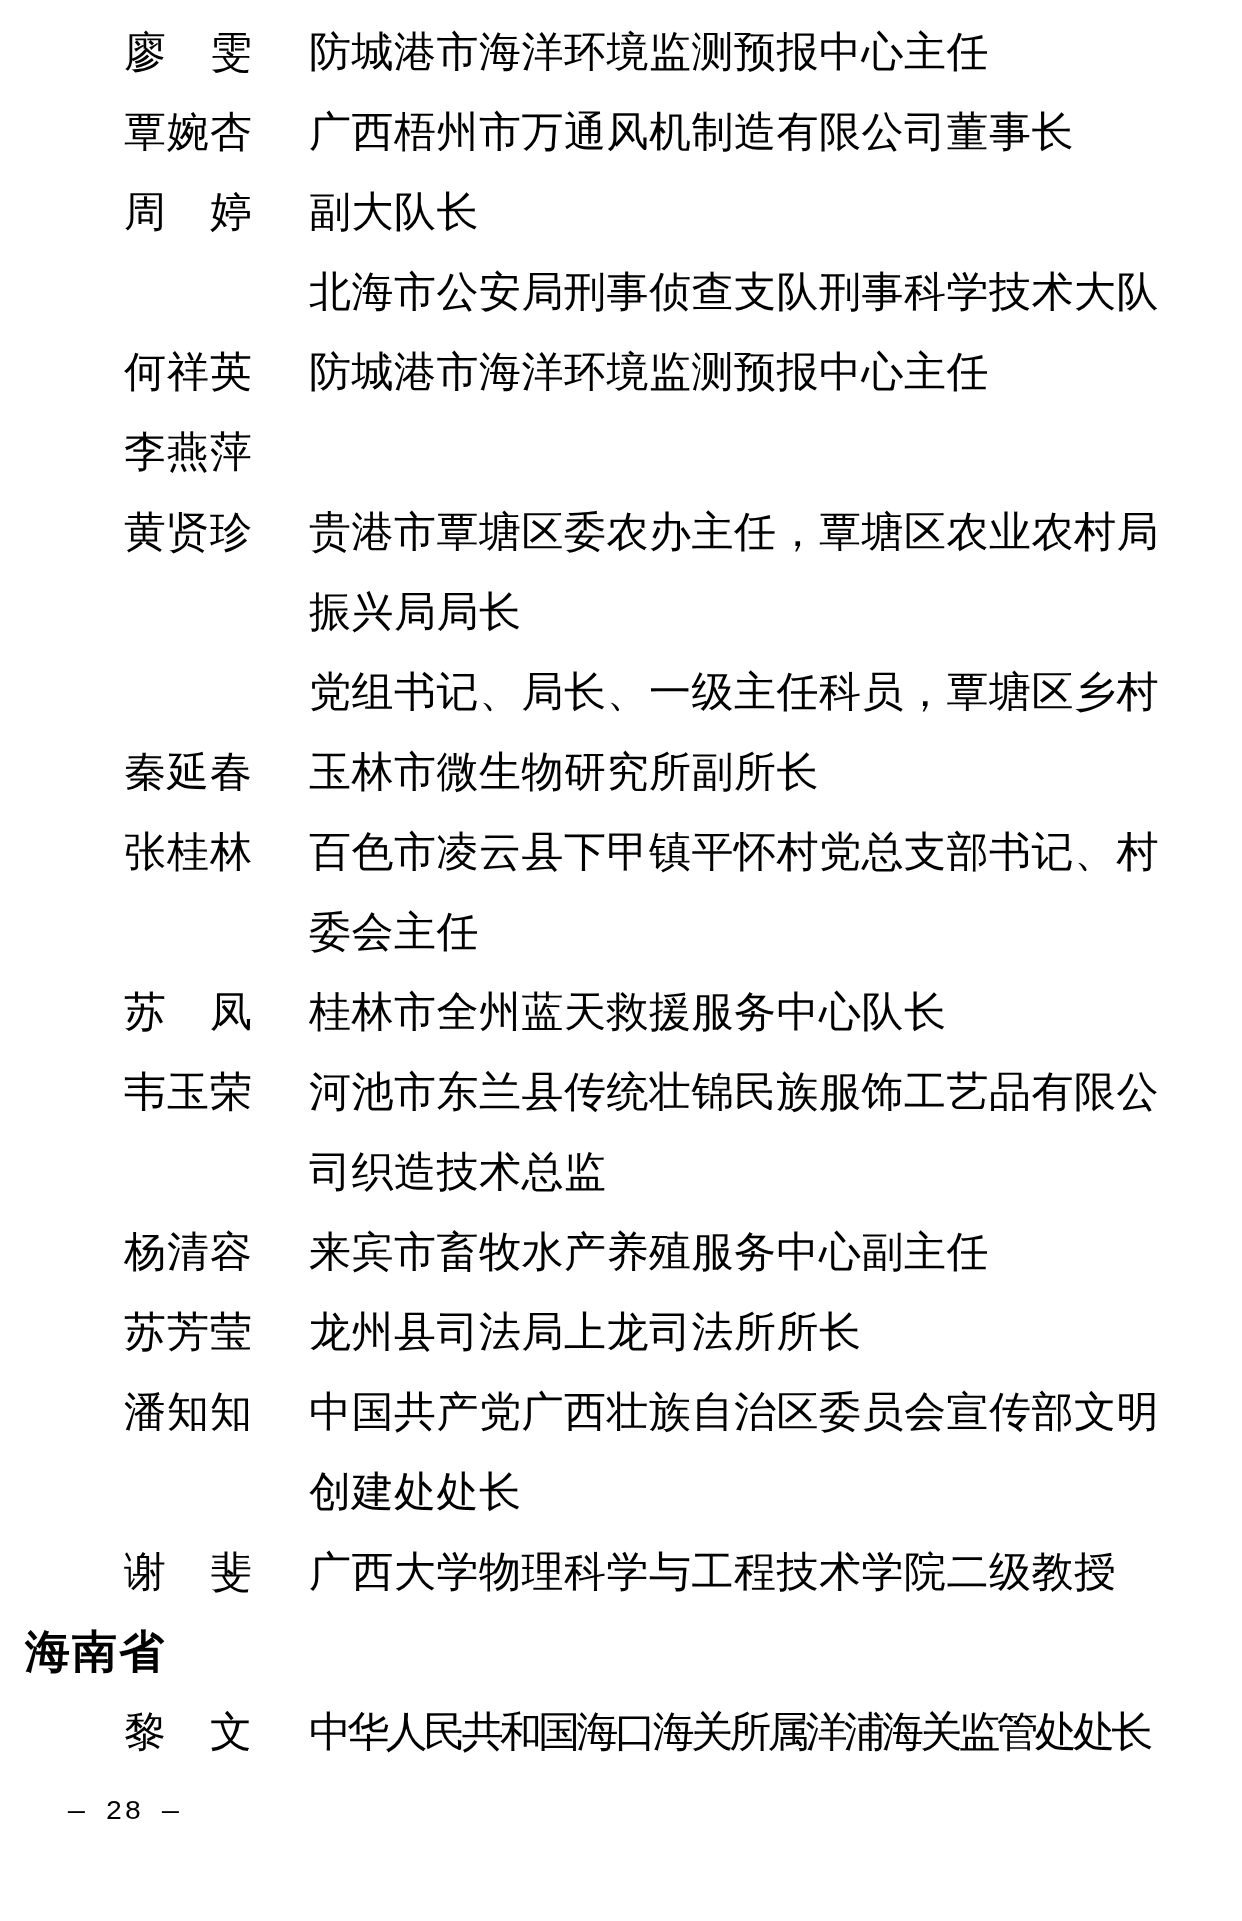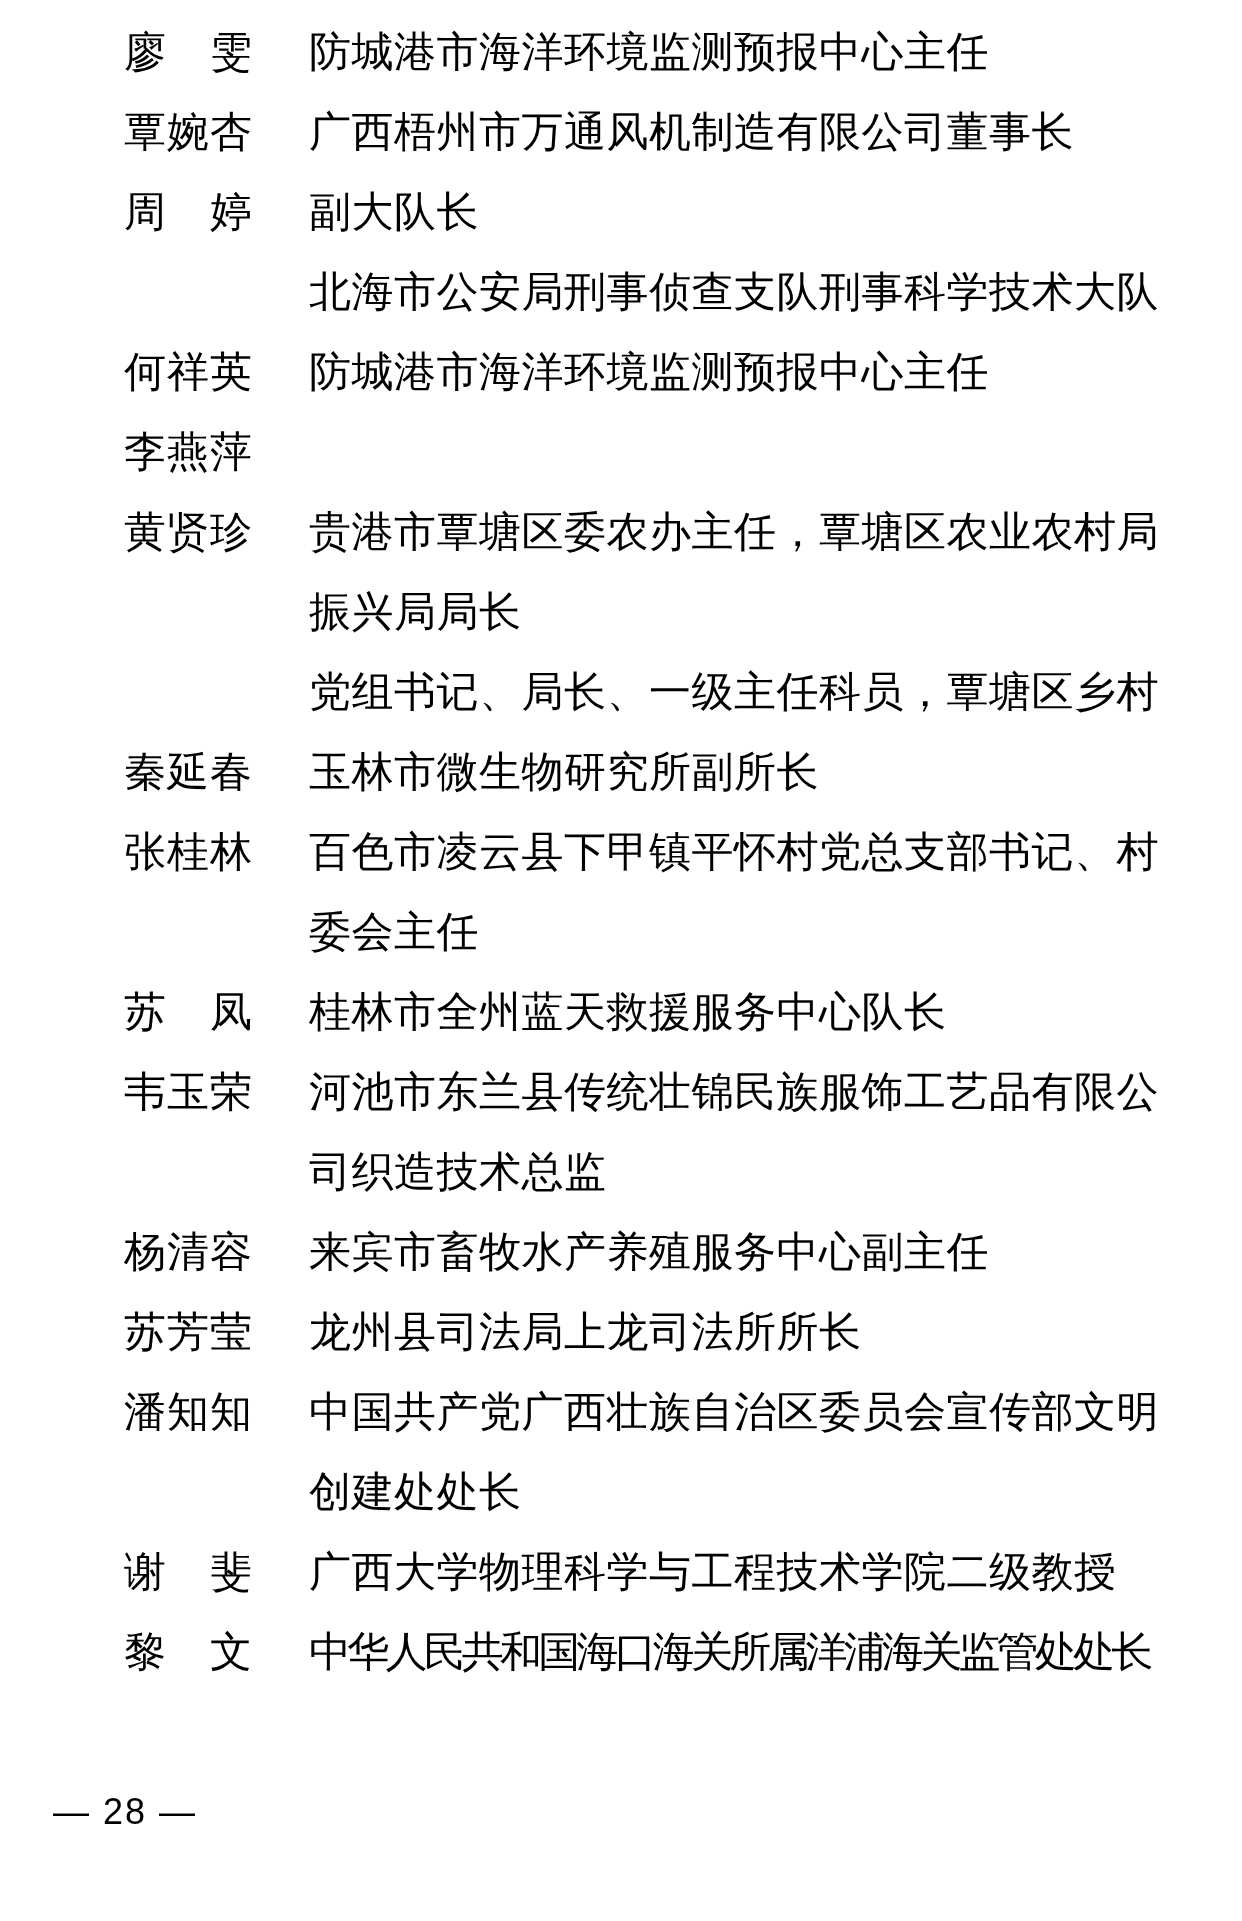--- a/index.html
+++ b/index.html
@@ -37,27 +37,27 @@
     height:80px;
     line-height:80px;
     margin-left:25px;
     font-size:45px;
     font-weight:bold;
     letter-spacing:2px;
     font-family:"DejaVu Sans","Liberation Sans",sans-serif;
   }
   .footer-row {
     position:absolute;
-    left:53px;
+    left:68px;
     top:1772px;
     height:80px;
     line-height:80px;
-    font-size:36px;
+    font-size:28px;
     letter-spacing:2px;
-    font-family:Liberation Sans, sans-serif;
+    font-family:Liberation Mono, monospace;
   }
 </style>
 </head>
 <body>
 
 <div class="page">
   <div class="doc">
       <div class="entry">
         <div class="name">
           <span>廖</span>
@@ -190,20 +190,21 @@
       </div>
       <div class="entry">
         <div class="name">
           <span>谢</span>
           <span>斐</span>
         </div>
         <div class="titles">
           <div class="line">广西大学物理科学与工程技术学院二级教授</div>
         </div>
       </div>
+      <div class="section">海南省</div>
       <div class="entry">
         <div class="name">
           <span>黎</span>
           <span>文</span>
         </div>
         <div class="titles">
           <div class="line tight">中华人民共和国海口海关所属洋浦海关监管处处长</div>
         </div>
       </div>
     </div>

